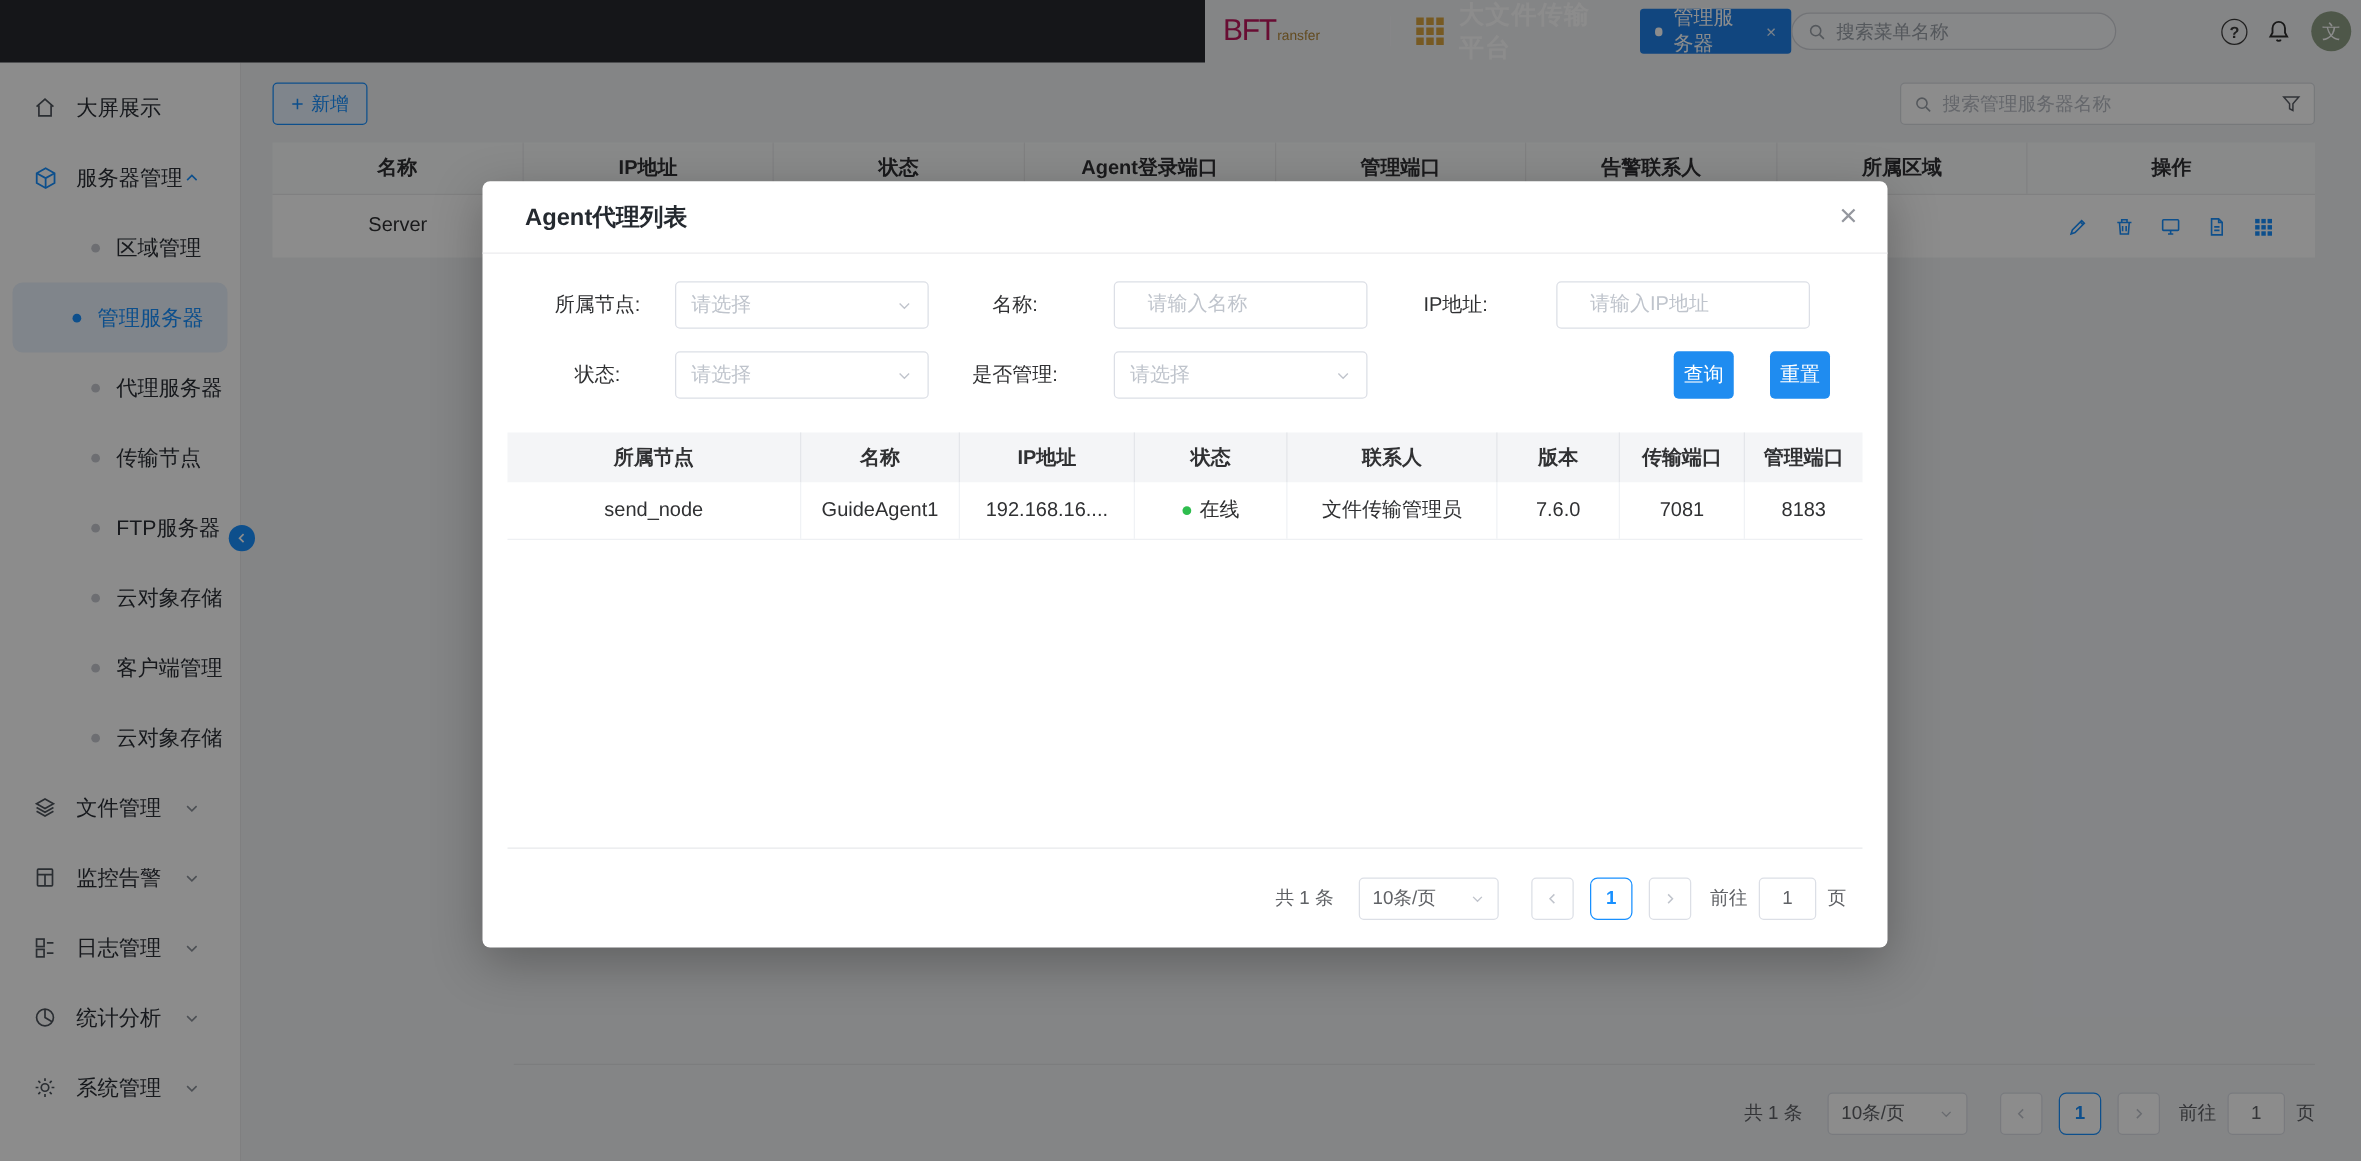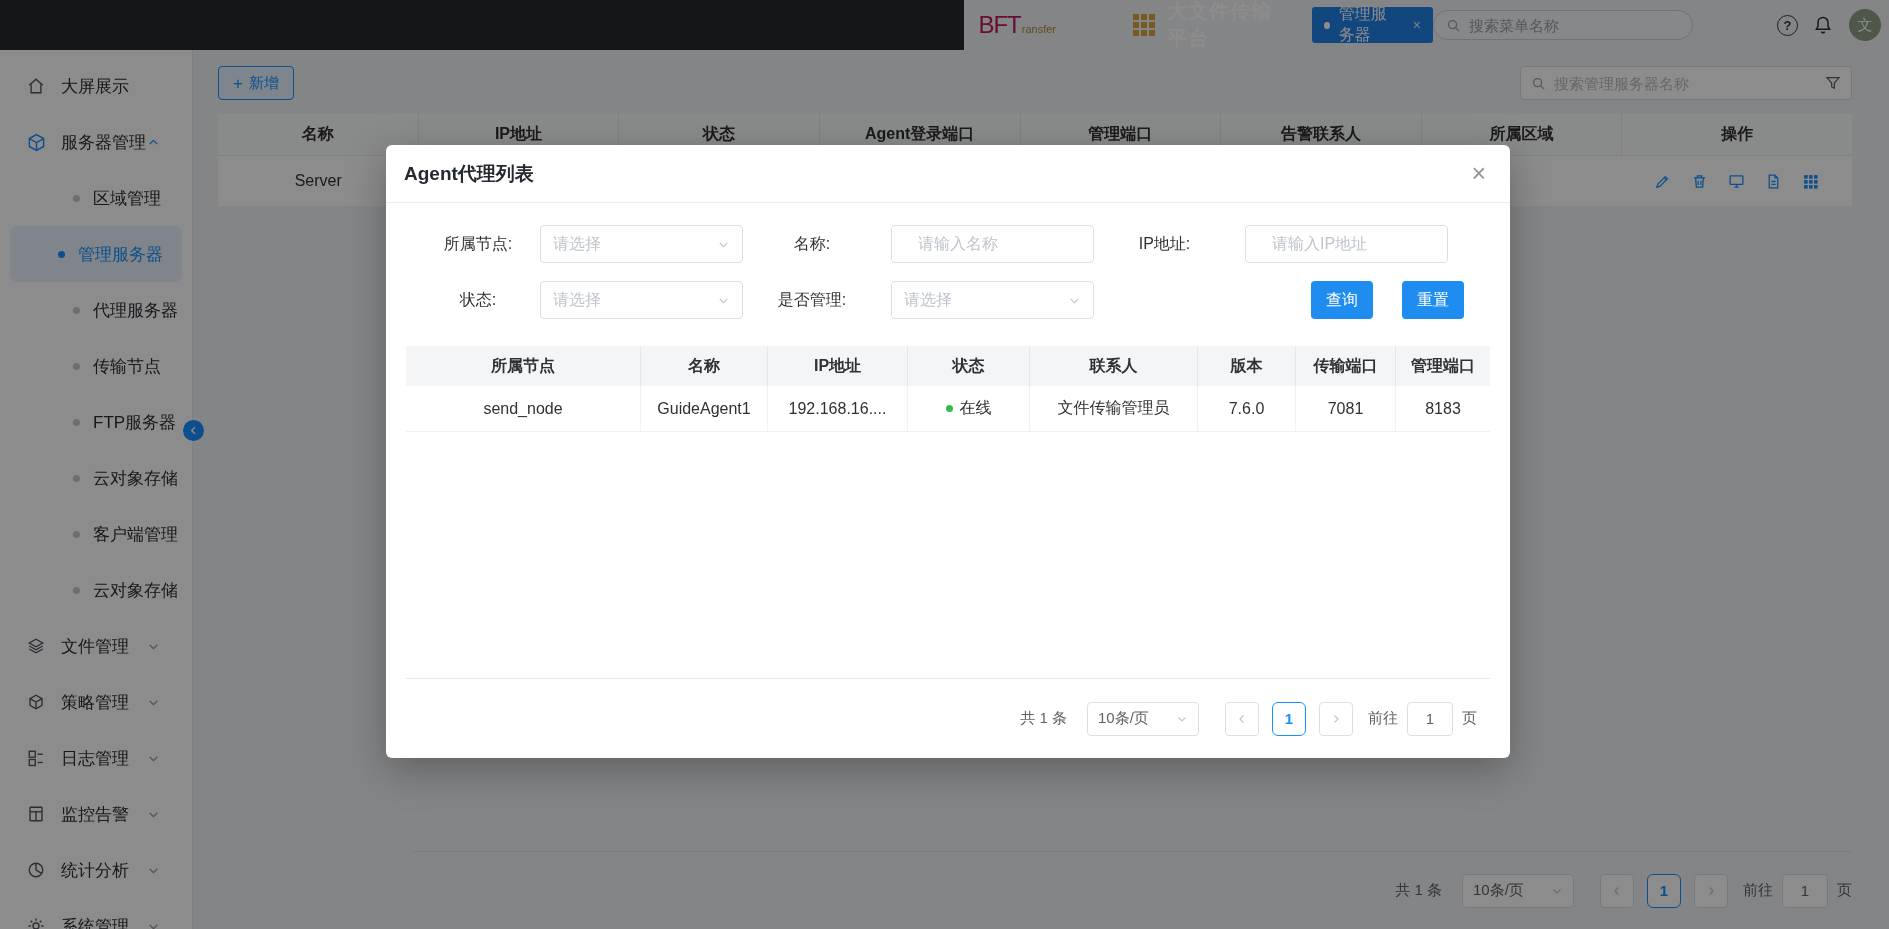--- a/index.html
+++ b/index.html
@@ -74,34 +74,34 @@
 .psize .chev{color:#c0c4cc;display:flex}
 .pbtn{width:34px;height:34px;border:1px solid #dcdfe6;border-radius:4px;background:#fff;display:flex;align-items:center;justify-content:center;color:#c0c4cc;cursor:pointer}
 .pcur{width:34px;height:34px;border:1px solid #1890ff;border-radius:6px;color:#1890ff;font-weight:bold;display:flex;align-items:center;justify-content:center;background:#fff;margin:0 13px;cursor:pointer}
 .pnext{margin-right:15px}
 .goto-label{margin-right:9px}
 .goto-input{width:46px;height:34px;border:1px solid #dcdfe6;border-radius:4px;text-align:center;font-size:15px;color:#606266;background:#fff;outline:0;margin-right:9px}
 
 
 .dim{position:absolute;inset:0;background:rgba(0,0,0,.45);z-index:40}
 .modal{position:absolute;left:386px;top:145px;width:1124px;height:613px;background:#fff;border-radius:6px;box-shadow:0 12px 40px rgba(0,0,0,.28);z-index:50}
-.modal-head{height:58px;display:flex;align-items:center;padding:0 24px 0 18px;border-bottom:1px solid #ececee}
+.modal-head{height:58px;display:flex;align-items:center;padding:0 24px 0 34px;border-bottom:1px solid #ececee}
 .modal-title{font-size:19px;color:#24292f;font-weight:bold}
 .modal-close{margin-left:auto;font-size:25px;color:#94979e;line-height:1;cursor:pointer}
 .modal-filters{padding:22px 46px 0 40px}
 .frow{display:flex;align-items:center;height:38px;margin-bottom:18px}
 .flabel{font-size:16px;color:#303133;text-align:center;padding-right:10px;flex:none}
 .lw1{width:114px}.lw2{width:148px}.lw3{width:151px}
 .fselect{width:203px;height:38px;border:1px solid #dcdfe6;border-radius:4px;background:#fff;display:flex;align-items:center;justify-content:space-between;padding:0 12px;cursor:pointer;flex:none}
 .fselect .ph{font-size:16px;color:#bfc4cc}
 .fselect .chev{color:#c0c4cc;display:flex}
 .finput{width:203px;height:38px;border:1px solid #dcdfe6;border-radius:4px;padding:0 26px;font-size:16px;color:#303133;outline:0;flex:none}
 .finput::placeholder{color:#bfc4cc}
 .fbtns{margin-left:auto;display:flex}
-.btn{width:62px;height:38px;background:#1f8cf0;color:#fff;border-radius:4px;border:0;font-size:16px;cursor:pointer}
+.btn{width:48px;height:38px;background:#1f8cf0;color:#fff;border-radius:4px;border:0;font-size:16px;cursor:pointer}
 .btn+.btn{margin-left:29px}
 
 .mtable{margin:27px 20px 0}
 .mthead{display:flex;height:40px;background:#f4f5f7}
 .mth{display:flex;align-items:center;justify-content:center;font-size:16px;color:#303133;font-weight:bold;border-right:1px solid #e4e6ea;flex:none}
 .mth:last-child{border-right:0}
 .mrow{display:flex;height:46px;background:#fff;border-bottom:1px solid #eef0f3}
 .mtd{display:flex;align-items:center;justify-content:center;font-size:16px;color:#303133;border-right:1px solid #f0f2f5;flex:none}
 .mtd:last-child{border-right:0}
 .c1{width:235px}.c2{width:127px}.c3{width:140px}.c4{width:122px}.c5{width:168px}.c6{width:98px}.c7{width:100px}.c8{width:94px}
@@ -229,56 +229,42 @@
         <span>文件管理</span>
         <span class="side-chevron">
             <svg width="13" height="13" viewBox="0 0 24 24" fill="none" stroke="currentColor" stroke-width="2.4">
               <polyline points="5 9 12 16 19 9"></polyline>
             </svg>
           </span>
       </div>
       <div class="side-item side-top">
         <span class="side-icon">
             <svg width="18" height="18" viewBox="0 0 24 24" fill="none" stroke="currentColor" stroke-width="1.8">
-              <path d="M12 3l8 4.5v9L12 21l-8-4.5v-9z"></path>
-              <path d="M4 7.5l8 4.5 8-4.5M12 12v9"></path>
-            </svg>
-          </span>
-        <span>策略管理</span>
+              <rect x="4" y="3" width="16" height="18" rx="1"></rect>
+              <line x1="4" y1="9" x2="20" y2="9"></line>
+              <line x1="12" y1="9" x2="12" y2="21"></line>
+            </svg>
+          </span>
+        <span>监控告警</span>
         <span class="side-chevron">
             <svg width="13" height="13" viewBox="0 0 24 24" fill="none" stroke="currentColor" stroke-width="2.4">
               <polyline points="5 9 12 16 19 9"></polyline>
             </svg>
           </span>
       </div>
       <div class="side-item side-top">
         <span class="side-icon">
             <svg width="18" height="18" viewBox="0 0 24 24" fill="none" stroke="currentColor" stroke-width="1.8">
               <rect x="3" y="3" width="8" height="8"></rect>
               <rect x="3" y="14" width="8" height="8"></rect>
               <line x1="14" y1="7" x2="21" y2="7"></line>
               <line x1="14" y1="18" x2="21" y2="18"></line>
             </svg>
           </span>
         <span>日志管理</span>
-        <span class="side-chevron">
-            <svg width="13" height="13" viewBox="0 0 24 24" fill="none" stroke="currentColor" stroke-width="2.4">
-              <polyline points="5 9 12 16 19 9"></polyline>
-            </svg>
-          </span>
-      </div>
-      <div class="side-item side-top">
-        <span class="side-icon">
-            <svg width="18" height="18" viewBox="0 0 24 24" fill="none" stroke="currentColor" stroke-width="1.8">
-              <rect x="4" y="3" width="16" height="18" rx="1"></rect>
-              <line x1="4" y1="9" x2="20" y2="9"></line>
-              <line x1="12" y1="9" x2="12" y2="21"></line>
-            </svg>
-          </span>
-        <span>监控告警</span>
         <span class="side-chevron">
             <svg width="13" height="13" viewBox="0 0 24 24" fill="none" stroke="currentColor" stroke-width="2.4">
               <polyline points="5 9 12 16 19 9"></polyline>
             </svg>
           </span>
       </div>
       <div class="side-item side-top">
         <span class="side-icon">
             <svg width="18" height="18" viewBox="0 0 24 24" fill="none" stroke="currentColor" stroke-width="1.8">
               <circle cx="12" cy="12" r="9"></circle>

